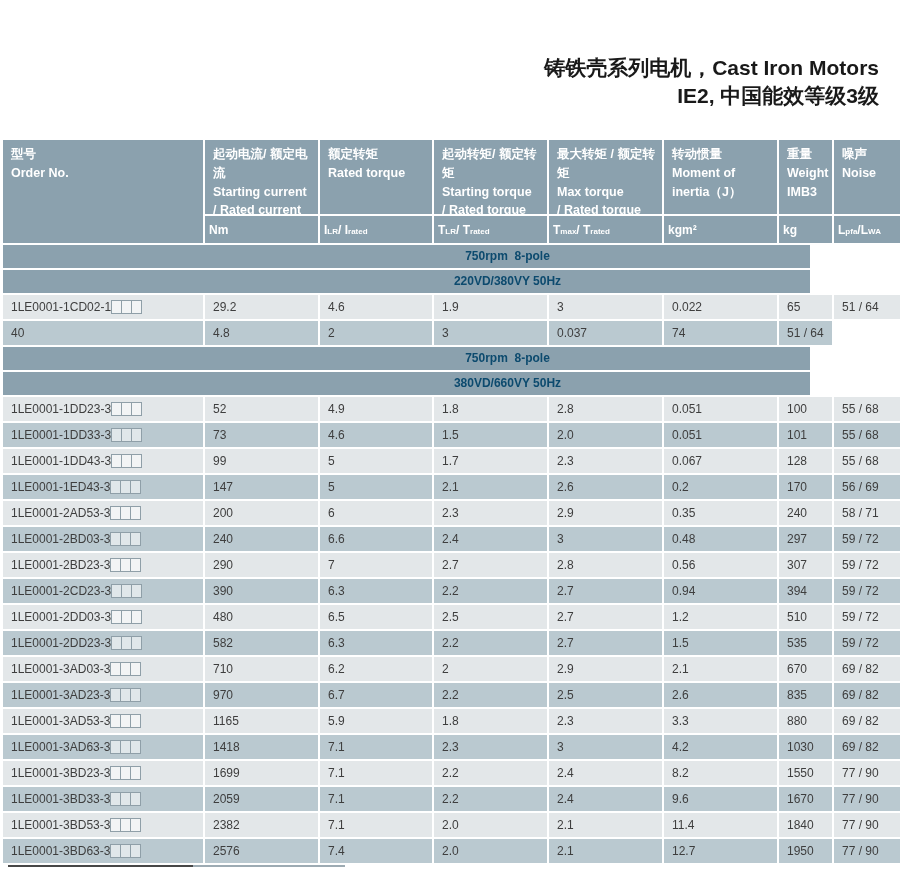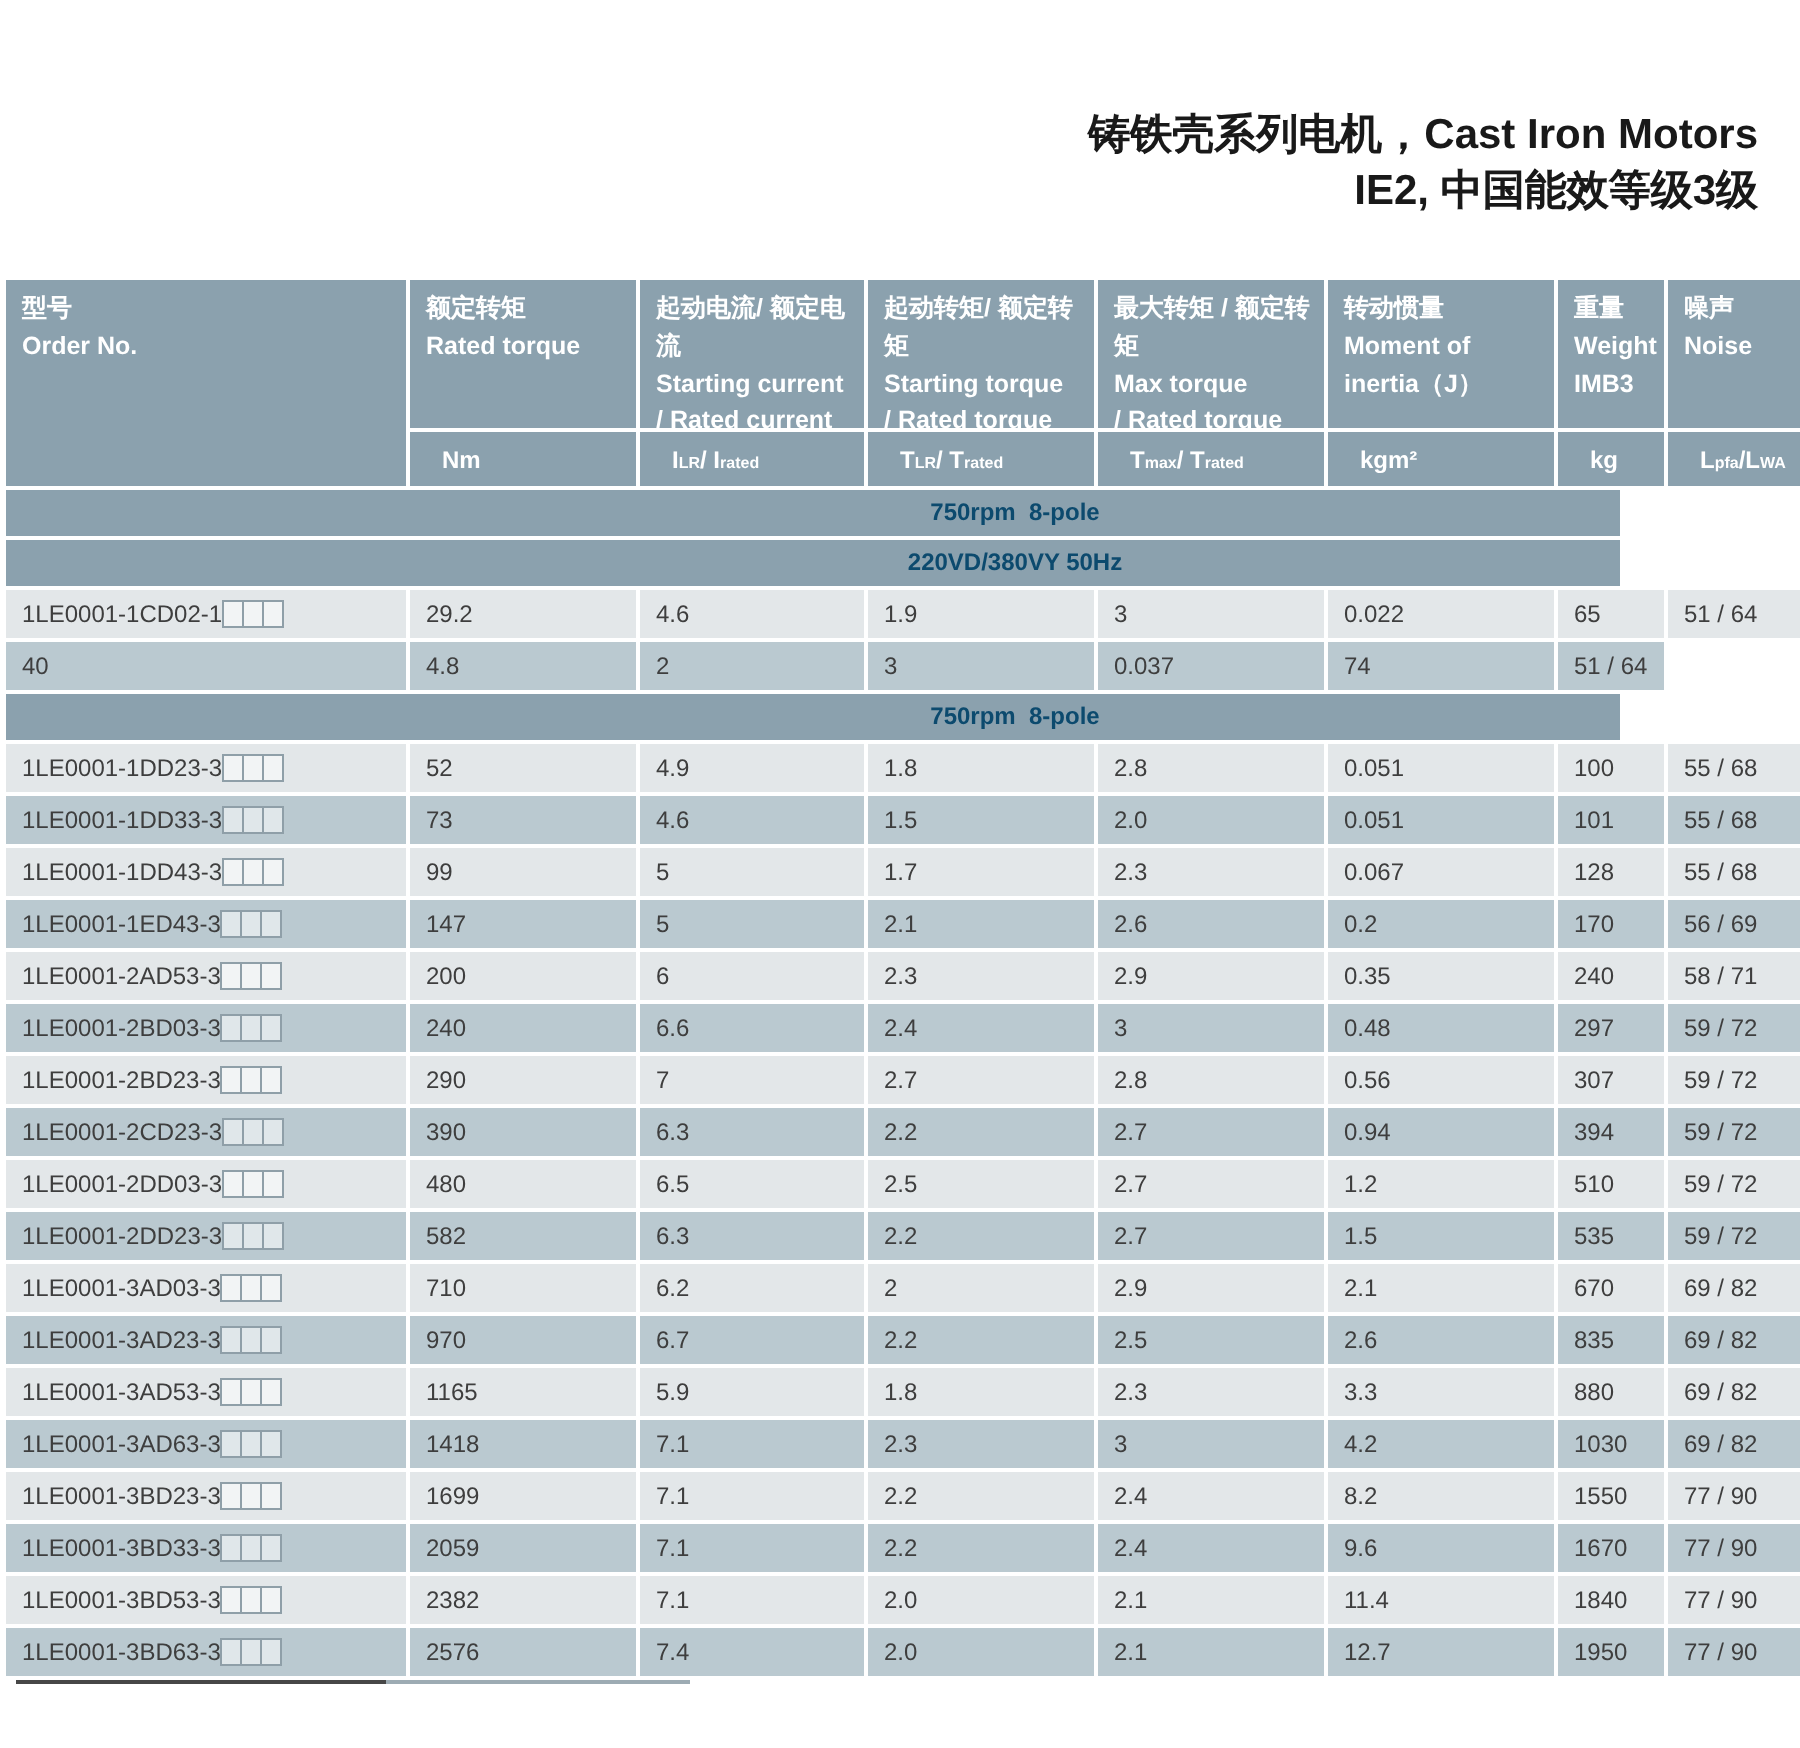--- a/index.html
+++ b/index.html
@@ -39,21 +39,21 @@
   .hcell{
     background:#8ba1ae;color:#ffffff;
     font-size:12.5px;font-weight:700;line-height:1.5;
     padding:5px 4px 0 8px;
     white-space:pre-line;
   }
   .hcell.c1{grid-row:1 / span 2;}
   .ucell{
     background:#8ba1ae;color:#ffffff;
     font-size:12px;font-weight:700;
-    padding-left:16px;
+    padding-left:4px;
     display:flex;align-items:center;
     white-space:nowrap;
   }
   .ucell sub{font-size:8px;line-height:1;transform:translateY(2px);display:inline-block;}
   
   .band{
     background:#8ba1ae;height:23px;line-height:23px;
   }
   .band-label{
     display:block;margin-left:202px;text-align:center;
@@ -87,25 +87,25 @@
 <header class="page-title">
   <div>铸铁壳系列电机，Cast Iron Motors</div>
   <div>IE2, 中国能效等级3级</div>
 </header>
 
 <div class="motor-table">
 
   <div class="grid thead">
     <div class="hcell c1">型号
 Order No.</div>
-    <div class="hcell">额定转矩
-Rated torque</div>
     <div class="hcell">起动电流/ 额定电流
 Starting current
 / Rated current</div>
+    <div class="hcell">额定转矩
+Rated torque</div>
     <div class="hcell">起动转矩/ 额定转矩
 Starting torque
 / Rated torque</div>
     <div class="hcell">最大转矩 / 额定转矩
 Max torque
 / Rated torque</div>
     <div class="hcell">转动惯量
 Moment of
 inertia（J）</div>
     <div class="hcell">重量
@@ -153,20 +153,23 @@
     <div class="cell">3</div>
     <div class="cell">0.037</div>
     <div class="cell">74</div>
     <div class="cell">51 / 64</div>
   </div>
 
   <div class="band">
     <span class="band-label">750rpm  8-pole</span>
   </div>
 
+  <div class="band">
+    <span class="band-label">380VD/660VY 50Hz</span>
+  </div>
 
   <div class="grid row light">
     <div class="cell">
       <span class="ord">1LE0001-1DD23-3</span>
       <span class="boxes"><span class="box"></span><span class="box"></span><span class="box"></span></span>
     </div>
     <div class="cell">52</div>
     <div class="cell">4.9</div>
     <div class="cell">1.8</div>
     <div class="cell">2.8</div>

